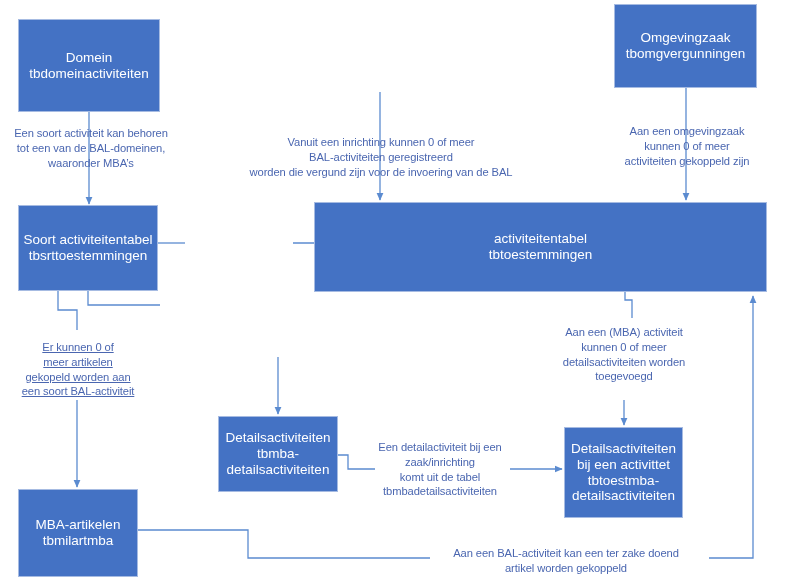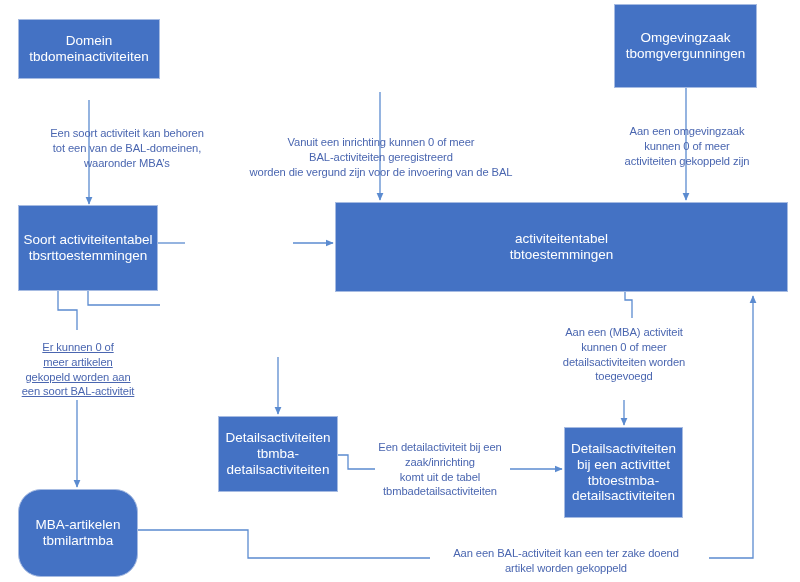--- a/index.html
+++ b/index.html
@@ -81,46 +81,46 @@
       <path d="M624,400 L624,425" marker-end="url(#arrow)"></path>
 
       <path d="M338,455 L348,455 L348,469 L375,469"></path>
       <path d="M510,469 L562,469" marker-end="url(#arrow)"></path>
 
       <path d="M138,530 L248,530 L248,558 L430,558"></path>
       <path d="M709,558 L753,558 L753,296" marker-end="url(#arrow)"></path>
     </g>
   </svg>
 
-  <div class="node" style="left:18px; top:19px; width:142px; height:60px;">Domein
+  <div class="node" style="left:18px; top:19px; width:142px; height:93px;">Domein
 tbdomeinactiviteiten</div>
 
 
   <div class="node" style="left:18px; top:205px; width:140px; height:86px;">Soort activiteitentabel
 tbsrttoestemmingen</div>
 
   <div class="node" style="left:614px; top:4px; width:143px; height:84px;">Omgevingzaak
 tbomgvergunningen</div>
 
-  <div class="node" style="left:335px; top:202px; width:453px; height:90px;">activiteitentabel
+  <div class="node" style="left:314px; top:202px; width:453px; height:90px;">activiteitentabel
 tbtoestemmingen</div>
 
   <div class="node" style="left:218px; top:416px; width:120px; height:76px;">Detailsactiviteiten
 tbmba-
 detailsactiviteiten</div>
 
   <div class="node" style="left:564px; top:427px; width:119px; height:91px;">Detailsactiviteiten
 bij een activittet
 tbtoestmba-
 detailsactiviteiten</div>
 
-  <div class="node" style="left:18px; top:489px; width:120px; height:88px;border-radius:23px;">MBA-artikelen
+  <div class="node" style="left:18px; top:489px; width:120px; height:88px;">MBA-artikelen
 tbmilartmba</div>
 
-  <div class="edge-label" style="left:0px; top:126px; width:182px;padding-left:36px;">Een soort activiteit kan behoren
+  <div class="edge-label" style="left:0px; top:126px; width:182px;">Een soort activiteit kan behoren
 tot een van de BAL-domeinen,
 waaronder MBA’s</div>
 
   <div class="edge-label" style="left:218px; top:122px; width:326px;margin-top:13px;">Vanuit een inrichting kunnen 0 of meer
 BAL-activiteiten  geregistreerd
 worden die vergund zijn voor de invoering van de BAL</div>
 
   <div class="edge-label" style="left:611px; top:124px; width:152px;">Aan een omgevingzaak
 kunnen 0 of meer
 activiteiten  gekoppeld zijn</div>

